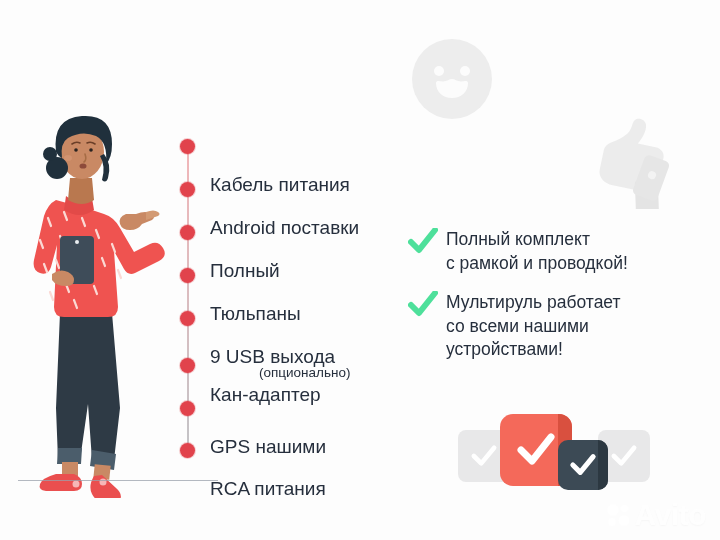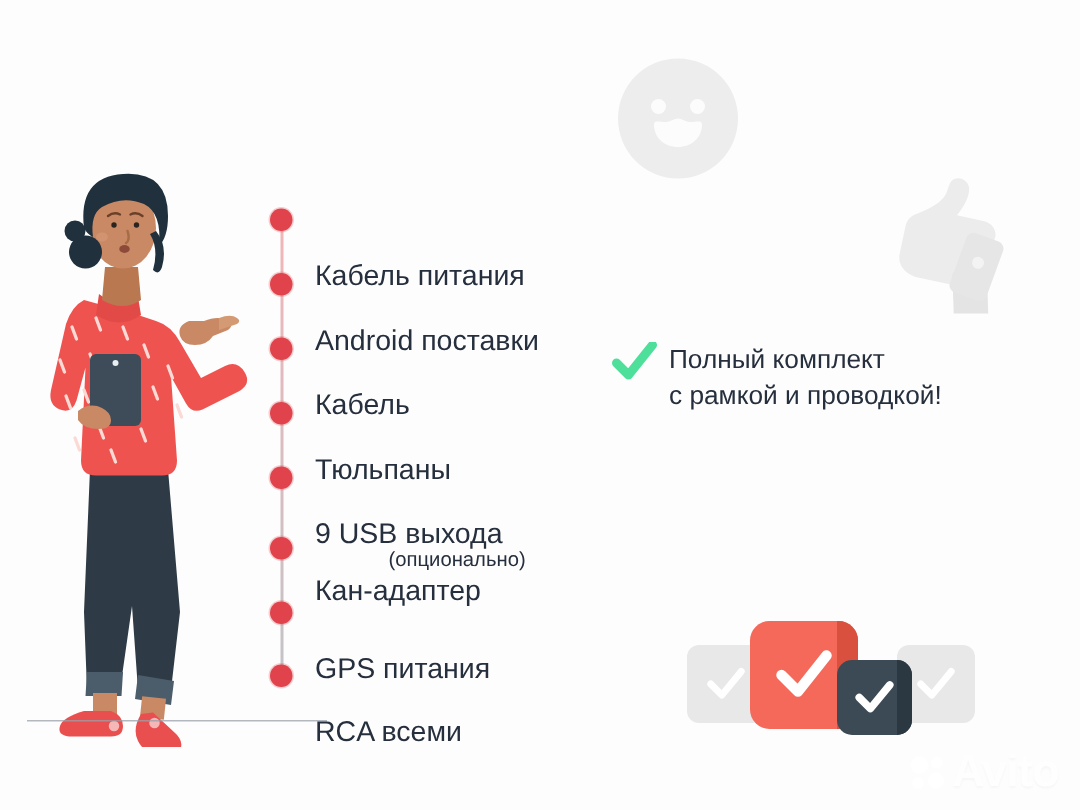--- a/index.html
+++ b/index.html
@@ -314,62 +314,72 @@
       <span class="li-text">Кабель питания</span>
     </div>
 
     <div class="li" style="top:43px;">
       <span class="dot"></span>
       <span class="li-text">Android поставки</span>
     </div>
 
     <div class="li" style="top:86px;">
       <span class="dot"></span>
-      <span class="li-text">Кабель</span>
+      <span class="li-text">Полный</span>
     </div>
 
     <div class="li" style="top:129px;">
       <span class="dot"></span>
       <span class="li-text">Тюльпаны</span>
     </div>
 
     <div class="li" style="top:172px;">
       <span class="dot"></span>
       <span class="li-text">9 USB выхода</span>
     </div>
 
     <div class="li" style="top:210px;">
       <span class="dot" style="top:16px;"></span>
       <span class="li-text">Кан-адаптер</span>
       <span class="li-sub">(опционально)</span>
     </div>
 
     <div class="li" style="top:262px;">
       <span class="dot"></span>
-      <span class="li-text">GPS питания</span>
+      <span class="li-text">GPS нашими</span>
     </div>
 
     <div class="li" style="top:304px;">
       <span class="dot"></span>
-      <span class="li-text">RCA всеми</span>
+      <span class="li-text">RCA питания</span>
     </div>
   </div>
 
   <div class="features">
 
     <div class="feature">
       <span class="tick">
         <svg viewBox="0 0 30 28" width="30" height="28" aria-hidden="true">
           <path d="M3 14 L11 22 L27 2" stroke="#4ee09b" stroke-width="6" fill="none" stroke-linecap="round" stroke-linejoin="round"></path>
         </svg>
       </span>
       <span class="ftext">Полный комплект
 с рамкой и проводкой!</span>
     </div>
 
+    <div class="feature">
+      <span class="tick">
+        <svg viewBox="0 0 30 28" width="30" height="28" aria-hidden="true">
+          <path d="M3 14 L11 22 L27 2" stroke="#4ee09b" stroke-width="6" fill="none" stroke-linecap="round" stroke-linejoin="round"></path>
+        </svg>
+      </span>
+      <span class="ftext">Мультируль работает
+со всеми нашими
+устройствами!</span>
+    </div>
 
   </div>
 
   <div class="boxes">
     <div class="box gray-l">
       <svg viewBox="0 0 30 26" width="28" height="24" aria-hidden="true">
         <path d="M4 13 L12 21 L26 4" stroke="#ffffff" stroke-width="5" fill="none" stroke-linecap="round" stroke-linejoin="round"></path>
       </svg>
     </div>
     <div class="box coral">

